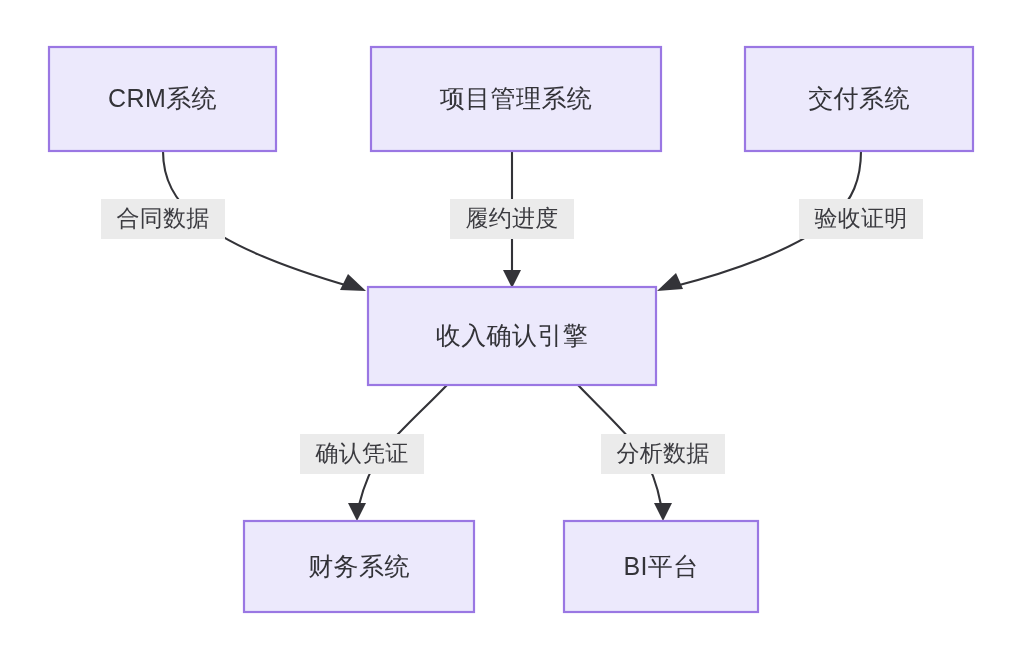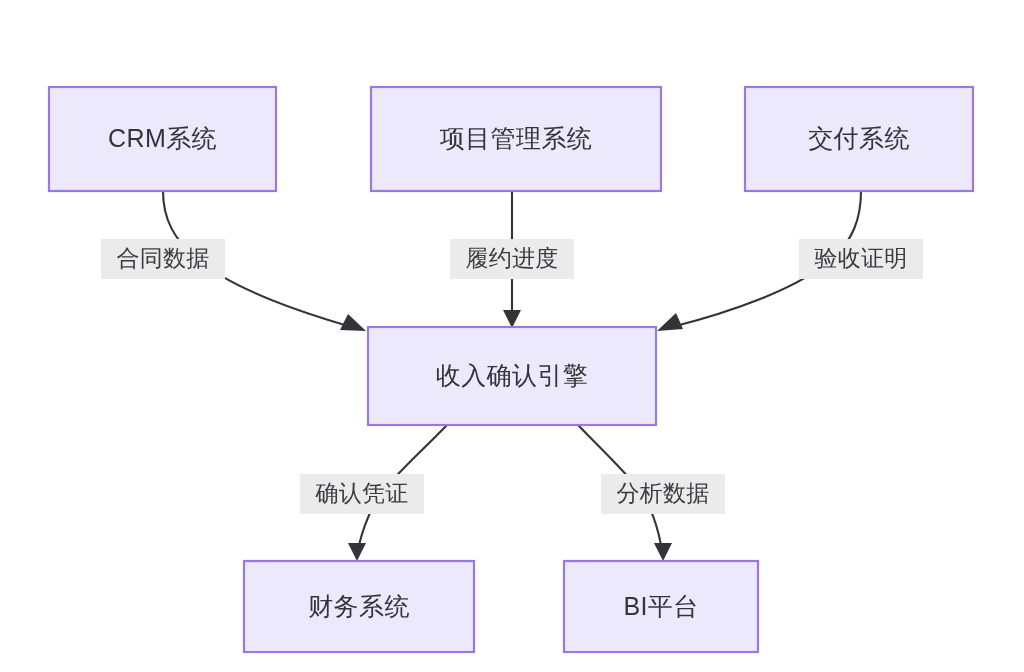--- a/index.html
+++ b/index.html
@@ -12,21 +12,20 @@
     height: 672px;
     font-family: "Liberation Sans", "DejaVu Sans", sans-serif;
     overflow: hidden;
     position: relative;
   }
   #diagram-root {
     position: absolute;
     inset: 0;
     width: 1024px;
     height: 492px;
-    margin-top: 40px;
   }
   svg.flow-canvas {
     position: absolute;
     top: 0;
     left: 0;
     width: 1024px;
     height: 672px;
     display: block;
   }
   .node-box {

